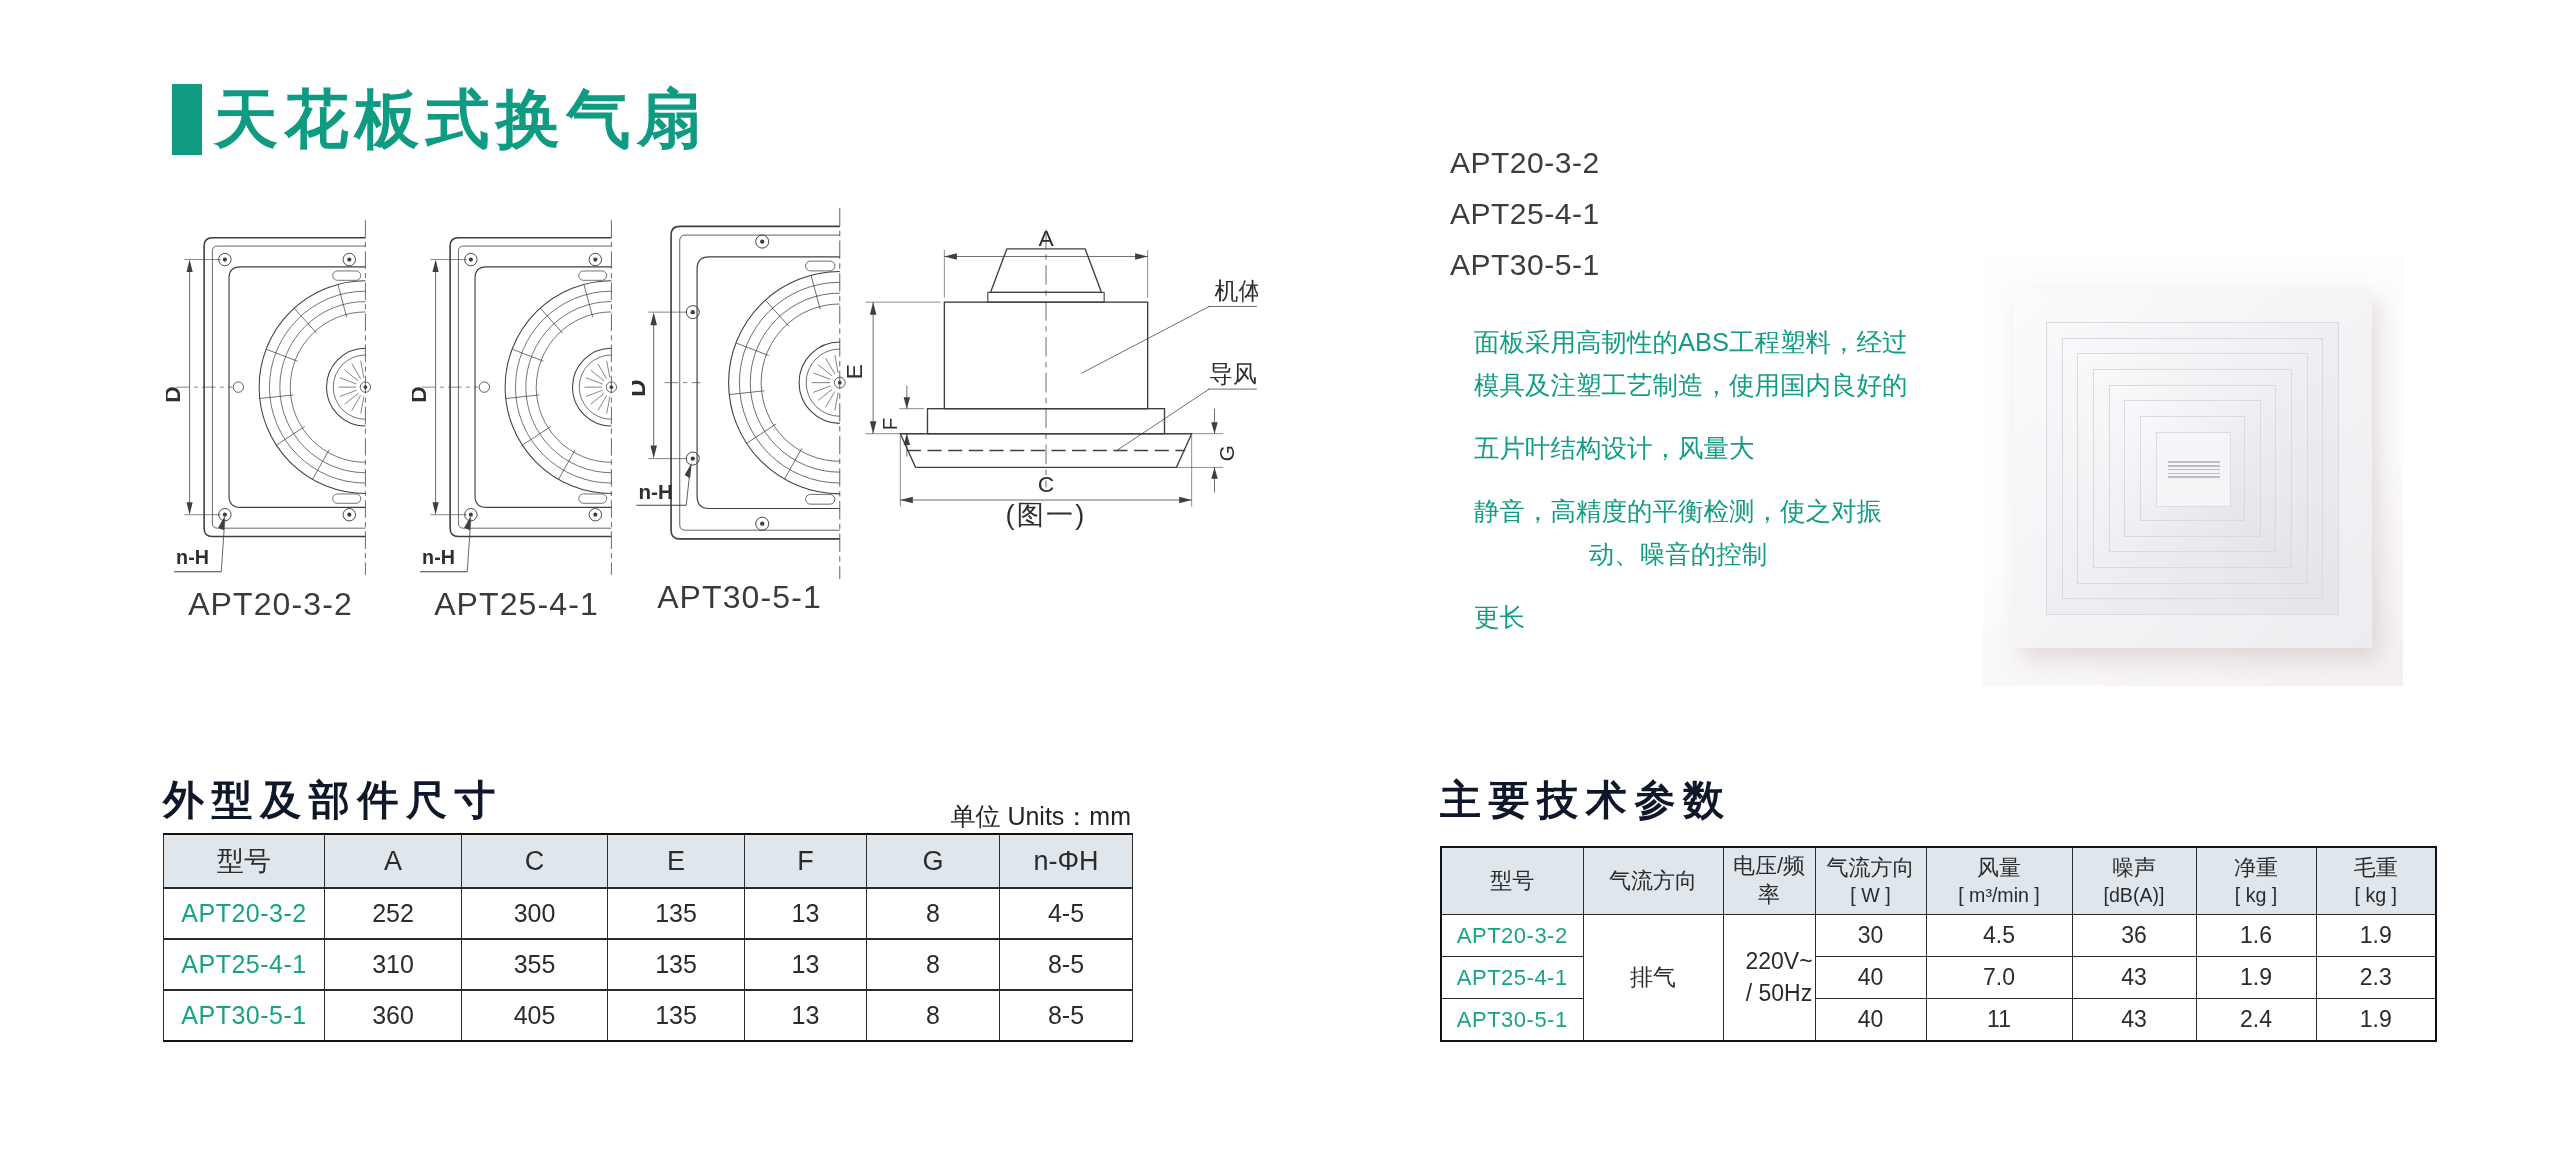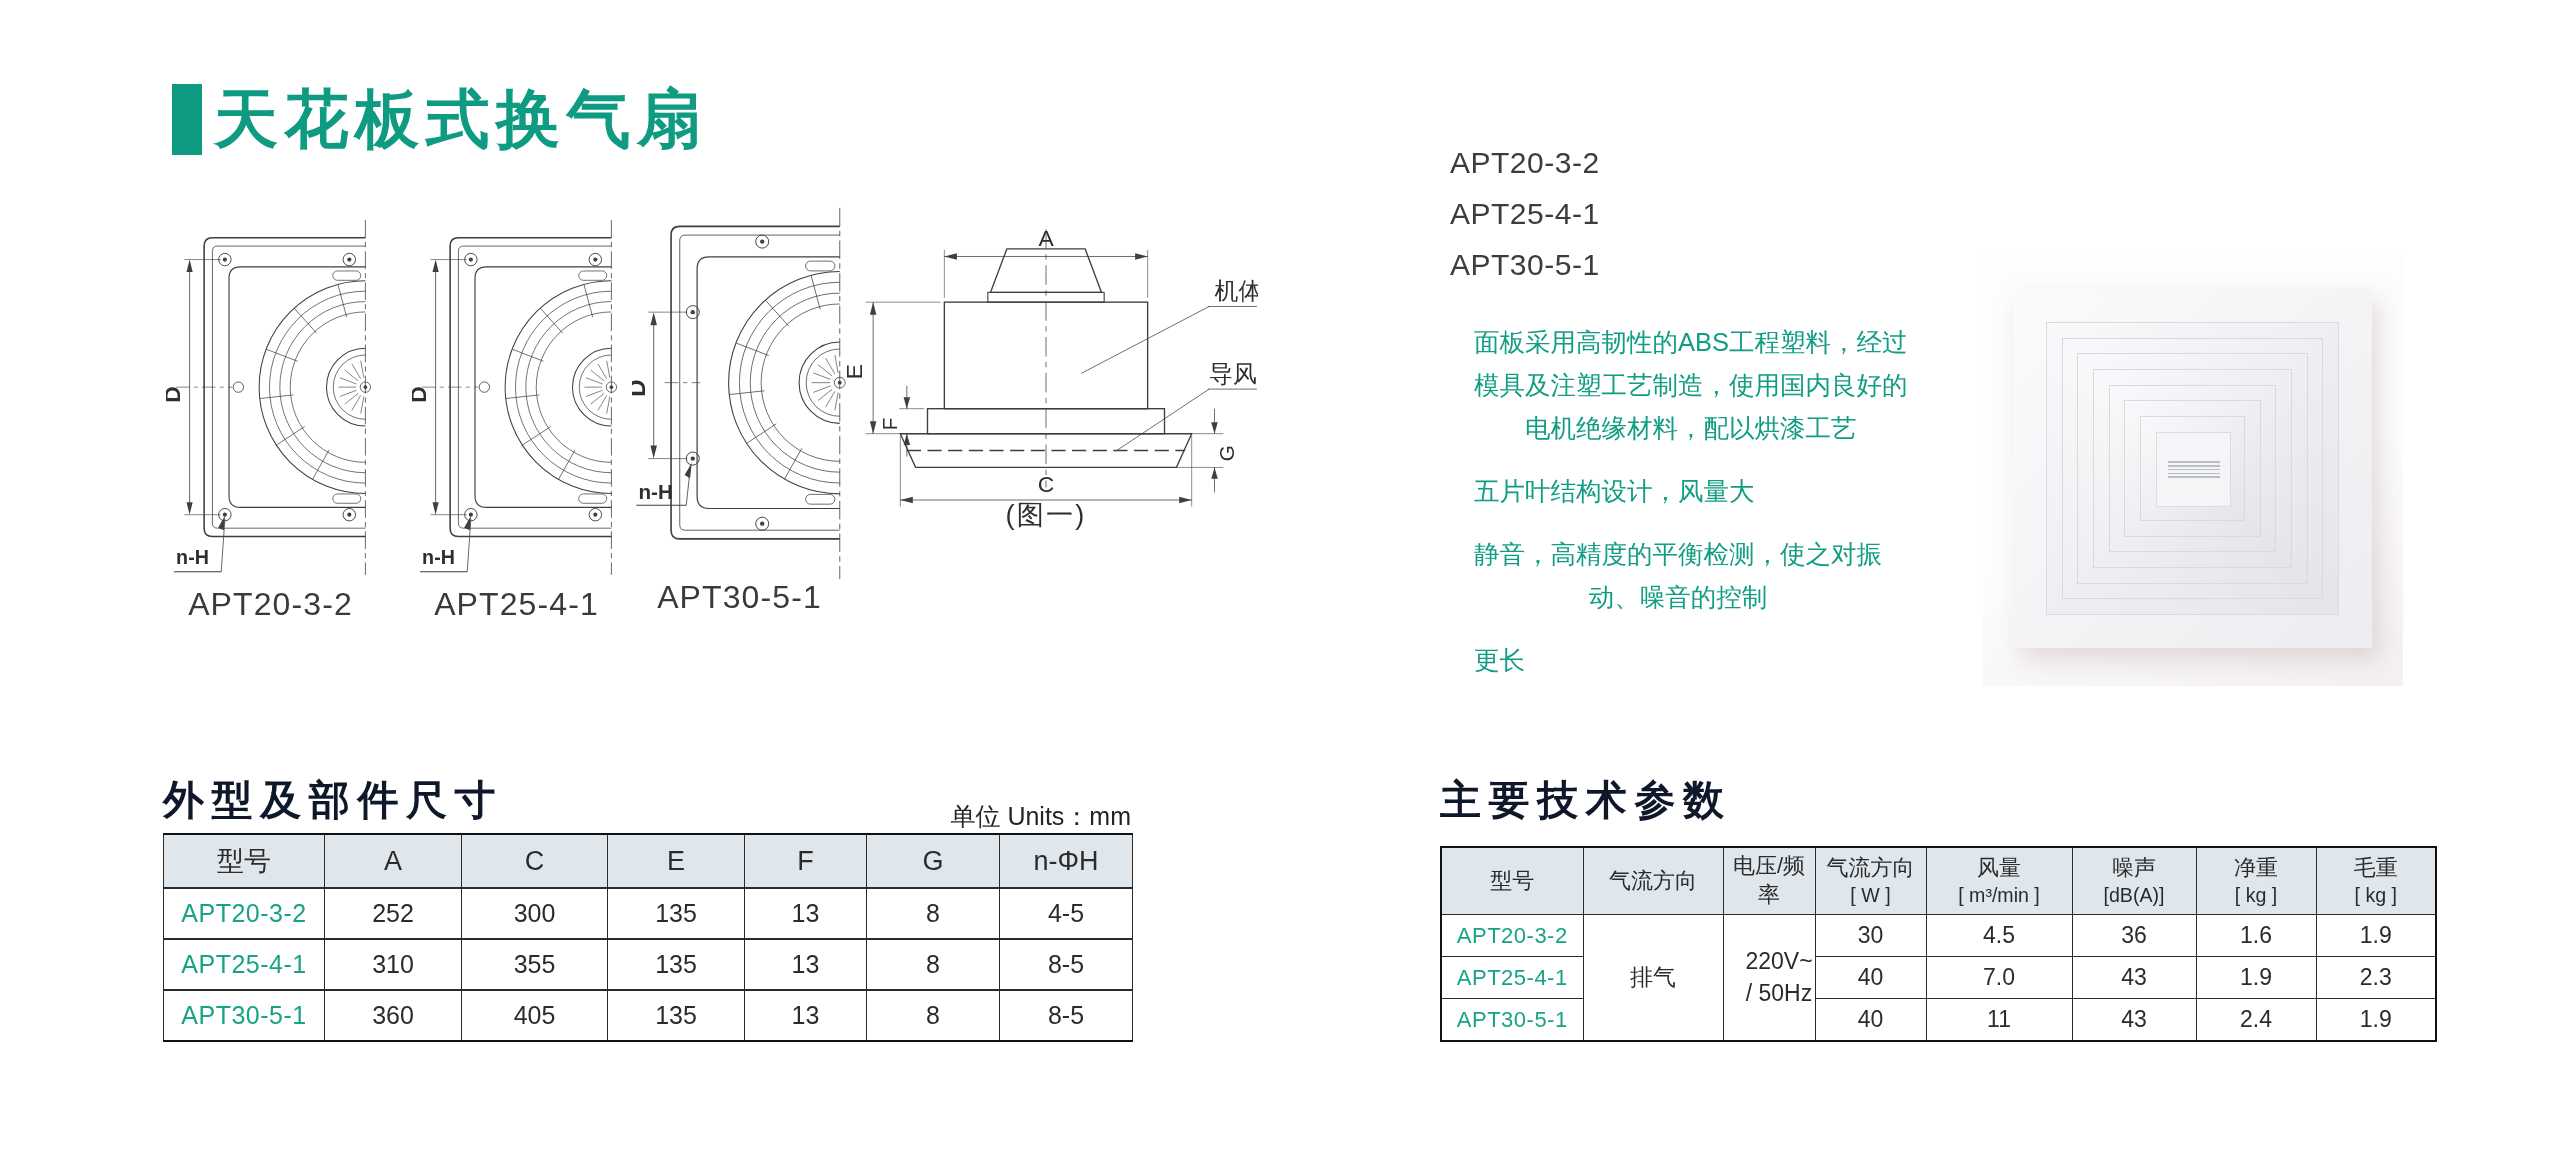--- a/index.html
+++ b/index.html
@@ -313,21 +313,20 @@
     <li>APT25-4-1</li>
     <li>APT30-5-1</li>
   </ul>
 
   <ul class="features">
     <li>
       <span class="bullet-marker"><span class="bm-top"></span><span class="bm-bottom"></span></span>
       <span class="feature-text">
         <div>面板采用高韧性的ABS工程塑料，经过</div>
         <div>模具及注塑工艺制造，使用国内良好的</div>
-        <div>电机绝缘材料，配以烘漆工艺</div>
       </span>
     </li>
     <li>
       <span class="bullet-marker"><span class="bm-top"></span><span class="bm-bottom"></span></span>
       <span class="feature-text">
         <div>五片叶结构设计，风量大</div>
       </span>
     </li>
     <li>
       <span class="bullet-marker"><span class="bm-top"></span><span class="bm-bottom"></span></span>

